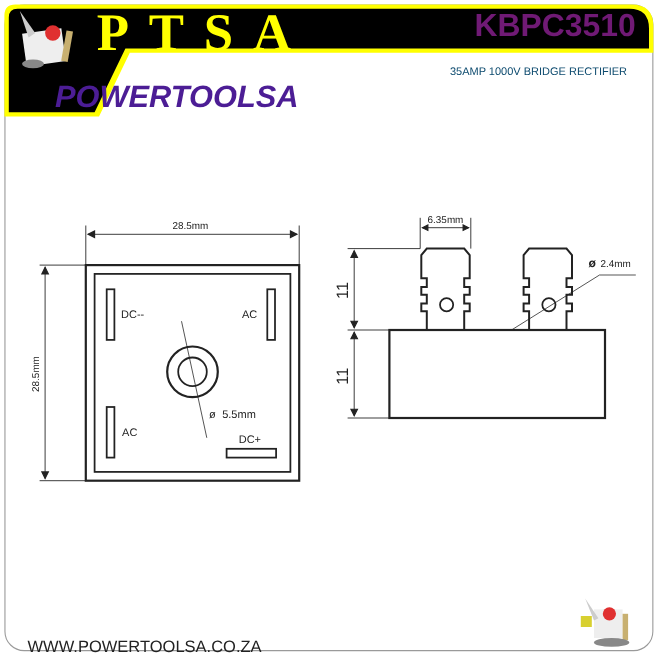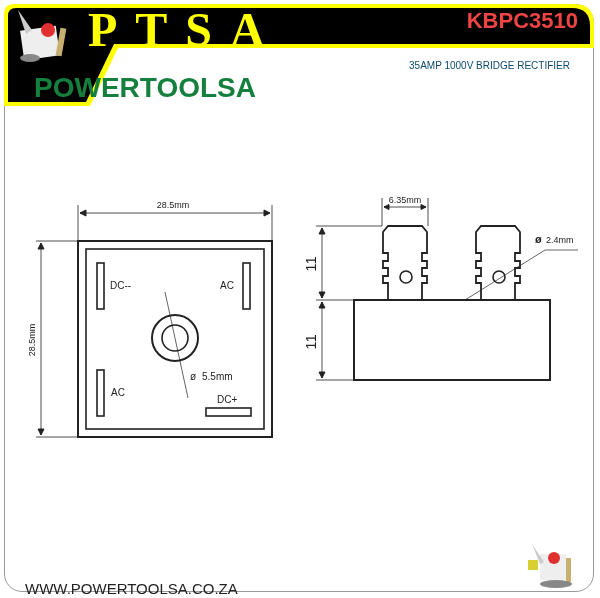--- a/index.html
+++ b/index.html
@@ -1,21 +1,21 @@
 <!DOCTYPE html>
 <html><head>
 <meta charset="utf-8">
 <style>
   html,body{margin:0;padding:0;background:#fff;}
   body{width:600px;height:598px;position:relative;overflow:hidden;font-family:"Liberation Sans",sans-serif;}
   .frame{position:absolute;left:4px;top:4px;width:590px;height:588px;border:1px solid #9a9a9a;border-radius:18px;box-sizing:border-box;}
   .banner{position:absolute;left:0;top:0;width:600px;height:110px;}
   .ptsa{position:absolute;left:88px;top:2px;font-family:"Liberation Serif",serif;font-weight:bold;font-size:48px;color:#ffff00;letter-spacing:18px;}
-  .brand{position:absolute;left:34px;top:72px;font-weight:bold;font-size:28px;color:#15803d;}
-  .model{position:absolute;right:22px;top:8px;font-weight:bold;font-size:22px;color:#ef4444;}
+  .brand{position:absolute;left:50px;top:72px;font-weight:bold;font-size:28px;color:#4c1d95;font-style:italic;}
+  .model{position:absolute;right:22px;top:8px;font-weight:bold;font-size:29px;color:#701a75;}
   .subtitle{position:absolute;right:30px;top:60px;font-size:10px;color:#0c4a6e;}
   .url{position:absolute;left:25px;top:580px;font-size:15px;color:#222;}
   svg text{font-family:"Liberation Sans",sans-serif;}
 </style>
 </head>
 <body>
 
 <div class="frame"></div>
 
 <svg class="banner" width="600" height="110" viewBox="0 0 600 110">

